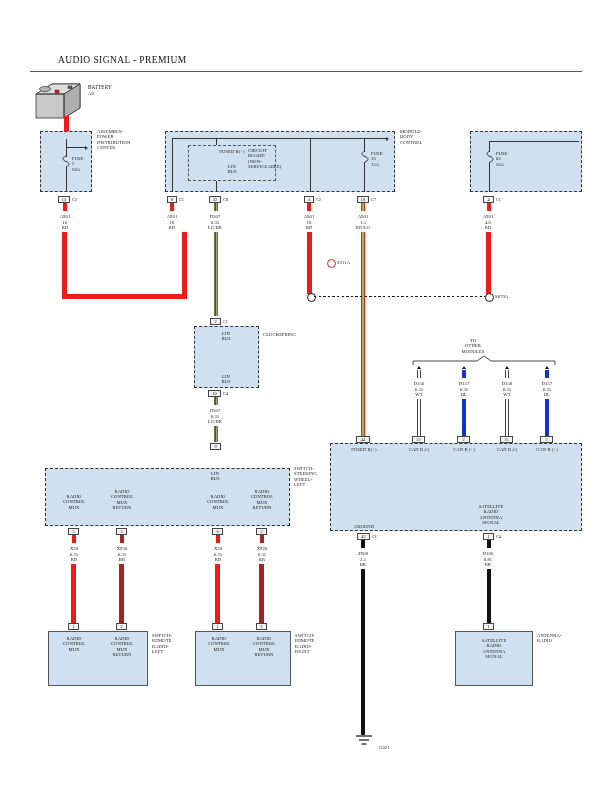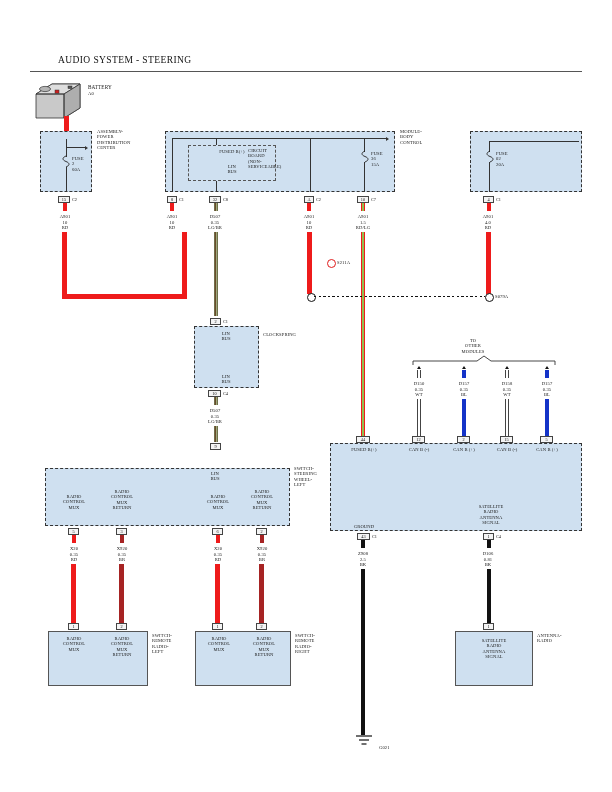--- a/index.html
+++ b/index.html
@@ -47,21 +47,21 @@
          border-top:2px solid transparent;border-bottom:2px solid transparent;}
   .arrup{position:absolute;width:0;height:0;border-bottom:3.6px solid #111;
          border-left:2.4px solid transparent;border-right:2.4px solid transparent;}
   svg{display:block;overflow:visible;}
 </style>
 </head>
 <body>
 
 <div class="pg">
 
-  <div class="title" style="left:58px;top:55px;">AUDIO SYSTEM - STEERING</div>
+  <div class="title" style="left:58px;top:55px;">AUDIO SIGNAL - PREMIUM</div>
   <div class="rule" style="left:30px;top:71px;width:552px;"></div>
 
   <div class="abs" style="left:32px;top:80px;">
     <svg width="52" height="42" viewBox="0 0 52 42">
       <polygon points="4,14 20,4 48,4 48,28 32,38 4,38" fill="#c9c9c9" stroke="#333" stroke-width=".8"></polygon>
       <polygon points="4,14 20,4 48,4 32,14" fill="#dedede" stroke="#333" stroke-width=".8"></polygon>
       <polygon points="32,14 48,4 48,28 32,38" fill="#aeaeae" stroke="#333" stroke-width=".8"></polygon>
       <ellipse cx="13" cy="9" rx="5.5" ry="2.6" fill="#b5b5b5" stroke="#333" stroke-width=".7"></ellipse>
       <rect x="23" y="10" width="4" height="3.2" fill="#cc2020" stroke="#333" stroke-width=".5"></rect>
       <rect x="36" y="6" width="4" height="2.6" fill="#555" stroke="#333" stroke-width=".5"></rect>

